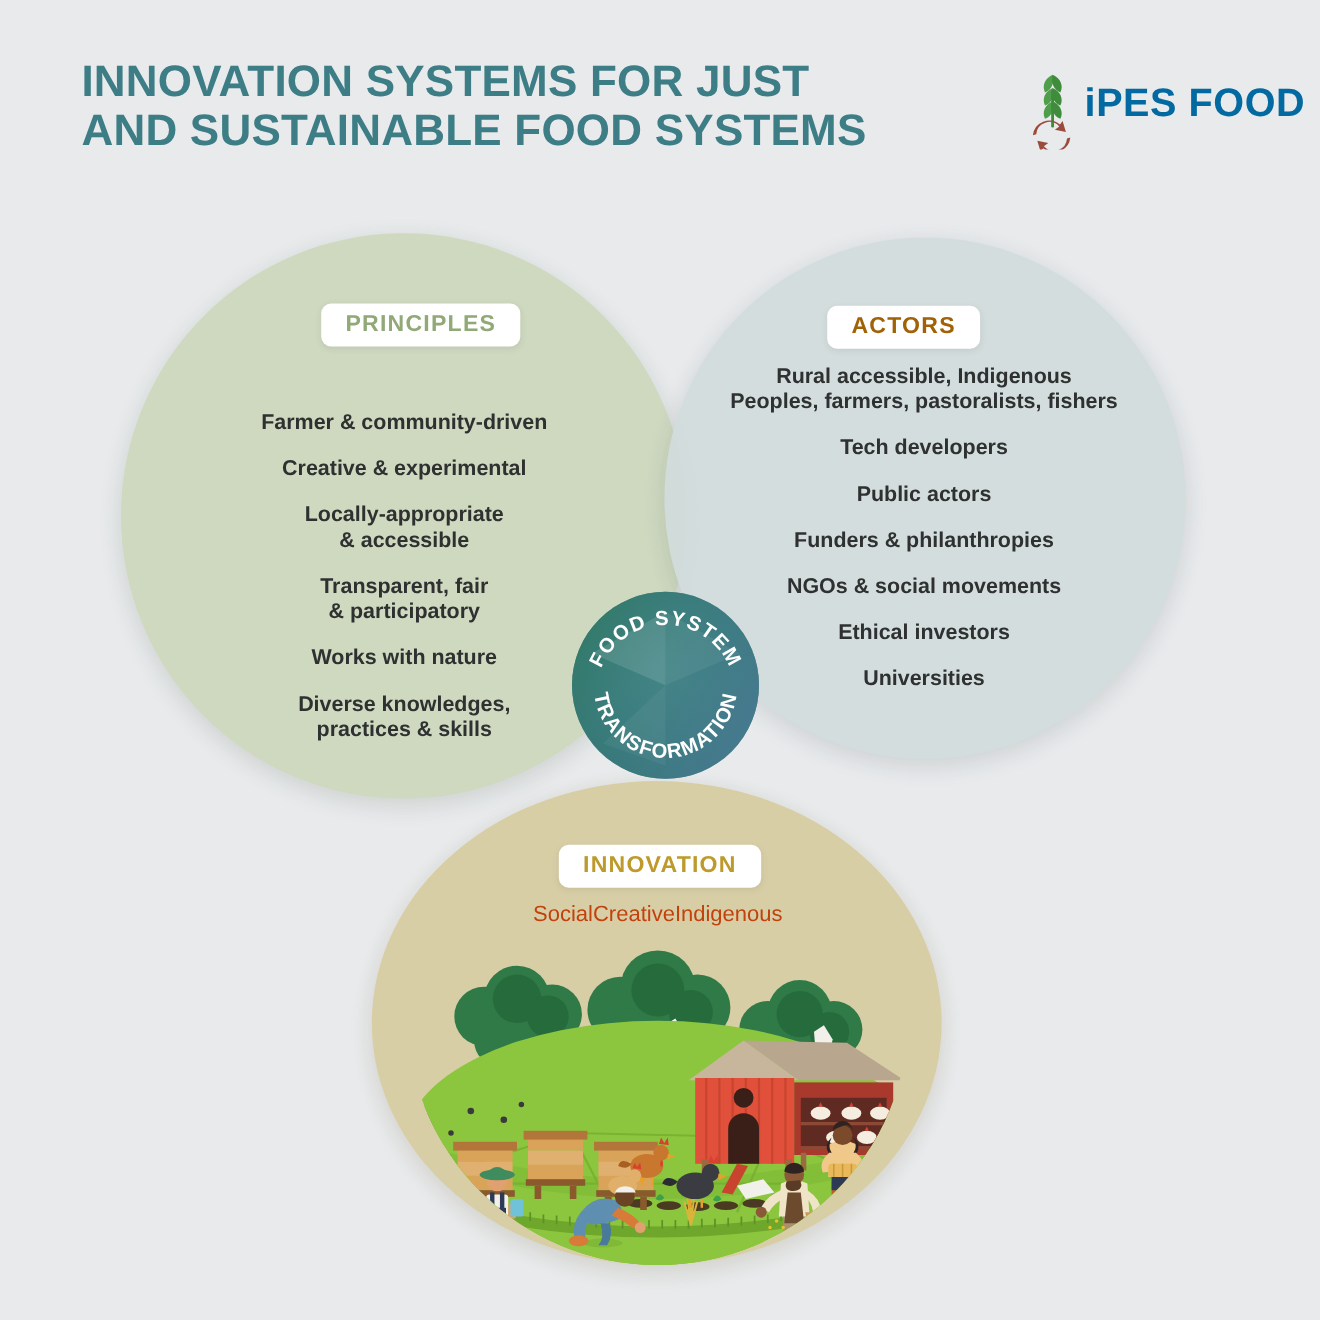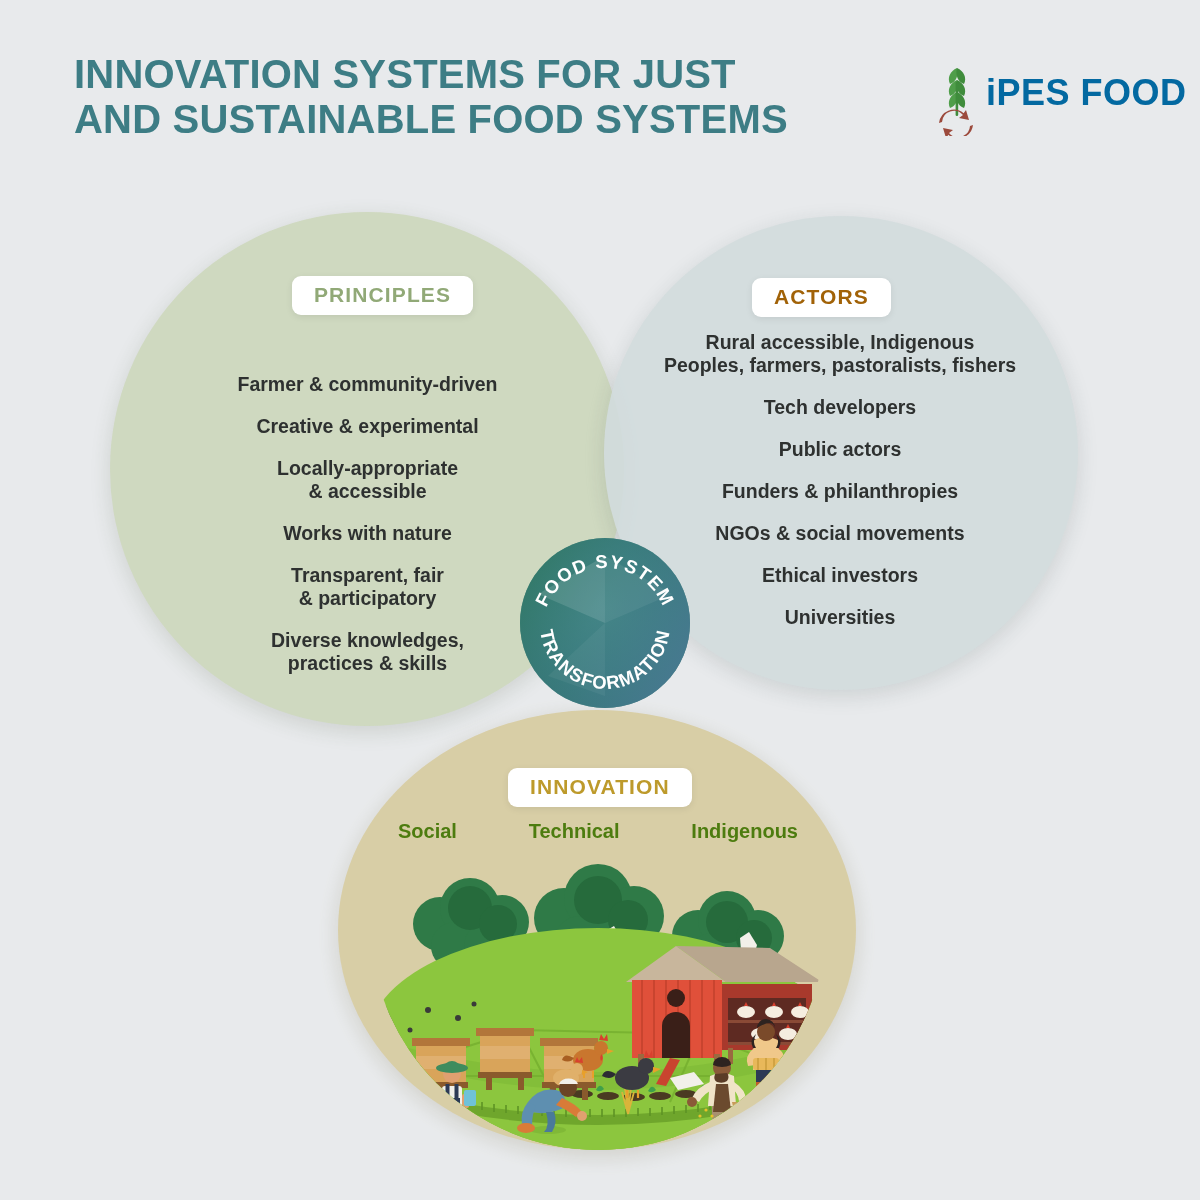--- a/index.html
+++ b/index.html
@@ -85,22 +85,22 @@
     line-height:1.18;
   }
   .list .entry { margin-bottom:19px; }
   .list .entry .sub { display:block; }
 
   #list-principles { left:175px; top:333px; width:385px;margin-top:40px; }
   #list-actors     { left:640px; top:331px; width:400px; }
 
   #list-innovations {
     position:absolute; left:398px; top:820px; width:400px;
-    display:flex; justify-content:space-between;
-    color:#4d7c0f; font-size:20px; font-weight:bold;
+    display:flex; justify-content:center;
+    color:#c2410c; font-size:20px; font-weight:normal;
   }
 
   
   #center-badge {
     position:absolute; left:518px; top:536px;
     width:174px; height:174px;
   }
 
   
   #farm-scene {
@@ -477,25 +477,25 @@
     </g>
   </svg>
 
   <div class="list" id="list-principles">
     <div class="entry"><span>Farmer &amp; community-driven</span></div>
     <div class="entry"><span>Creative &amp; experimental</span></div>
     <div class="entry">
       <span>Locally-appropriate</span>
       <span class="sub">&amp; accessible</span>
     </div>
-    <div class="entry"><span>Works with nature</span></div>
     <div class="entry">
       <span>Transparent, fair</span>
       <span class="sub">&amp; participatory</span>
     </div>
+    <div class="entry"><span>Works with nature</span></div>
     <div class="entry">
       <span>Diverse knowledges,</span>
       <span class="sub">practices &amp; skills</span>
     </div>
   </div>
 
   <div class="list" id="list-actors">
     <div class="entry">
       <span>Rural accessible, Indigenous</span>
       <span class="sub">Peoples, farmers, pastoralists, fishers</span>
@@ -505,21 +505,21 @@
     <div class="entry"><span>Funders &amp; philanthropies</span></div>
     <div class="entry"><span>NGOs &amp; social movements</span></div>
     <div class="entry"><span>Ethical investors</span></div>
     <div class="entry">
       <span>Universities</span>
     </div>
   </div>
 
   <div id="list-innovations">
     <span>Social</span>
-    <span>Technical</span>
+    <span>Creative</span>
     <span>Indigenous</span>
   </div>
 
   <div class="pill" id="pill-principles" style="color: rgb(145, 169, 119);">PRINCIPLES</div>
   <div class="pill" id="pill-actors" style="color: #a16207;">ACTORS</div>
   <div class="pill" id="pill-innovations" style="color: rgb(189, 154, 43);">INNOVATION</div>
 
   <svg id="center-badge" viewBox="0 0 174 174">
     <defs>
       <radialGradient id="cgrad" cx="50%" cy="42%" r="72%">

